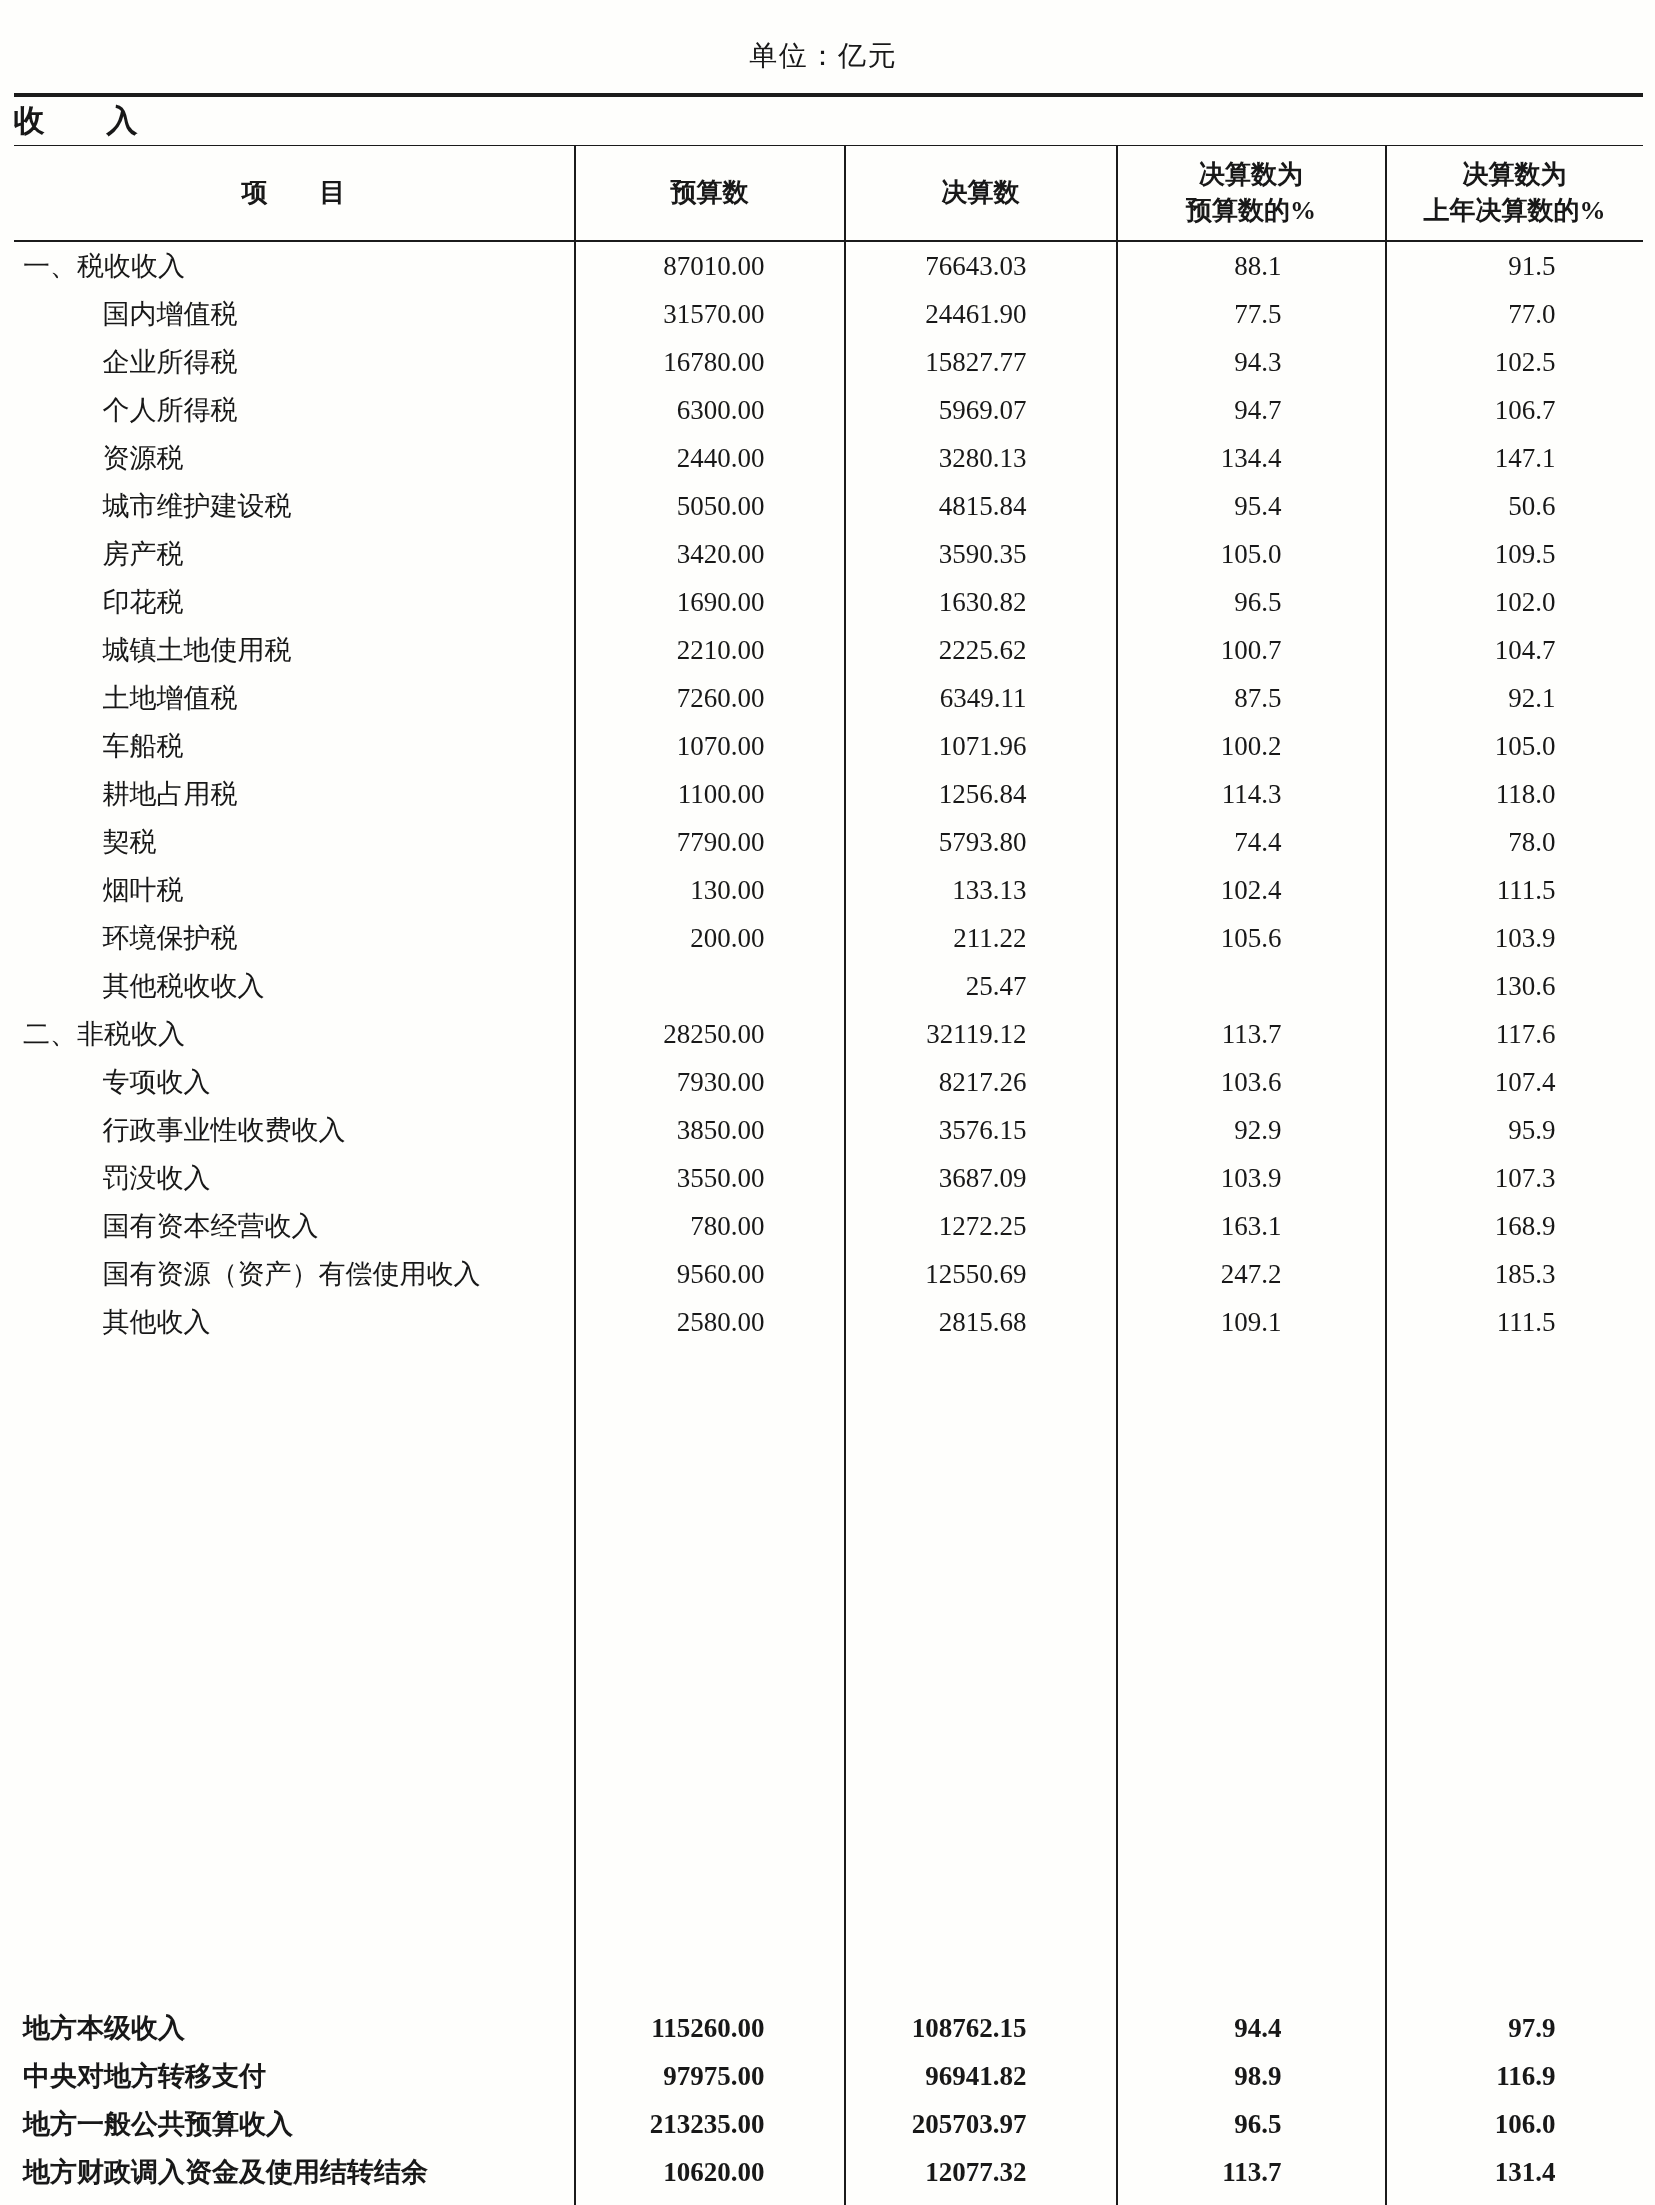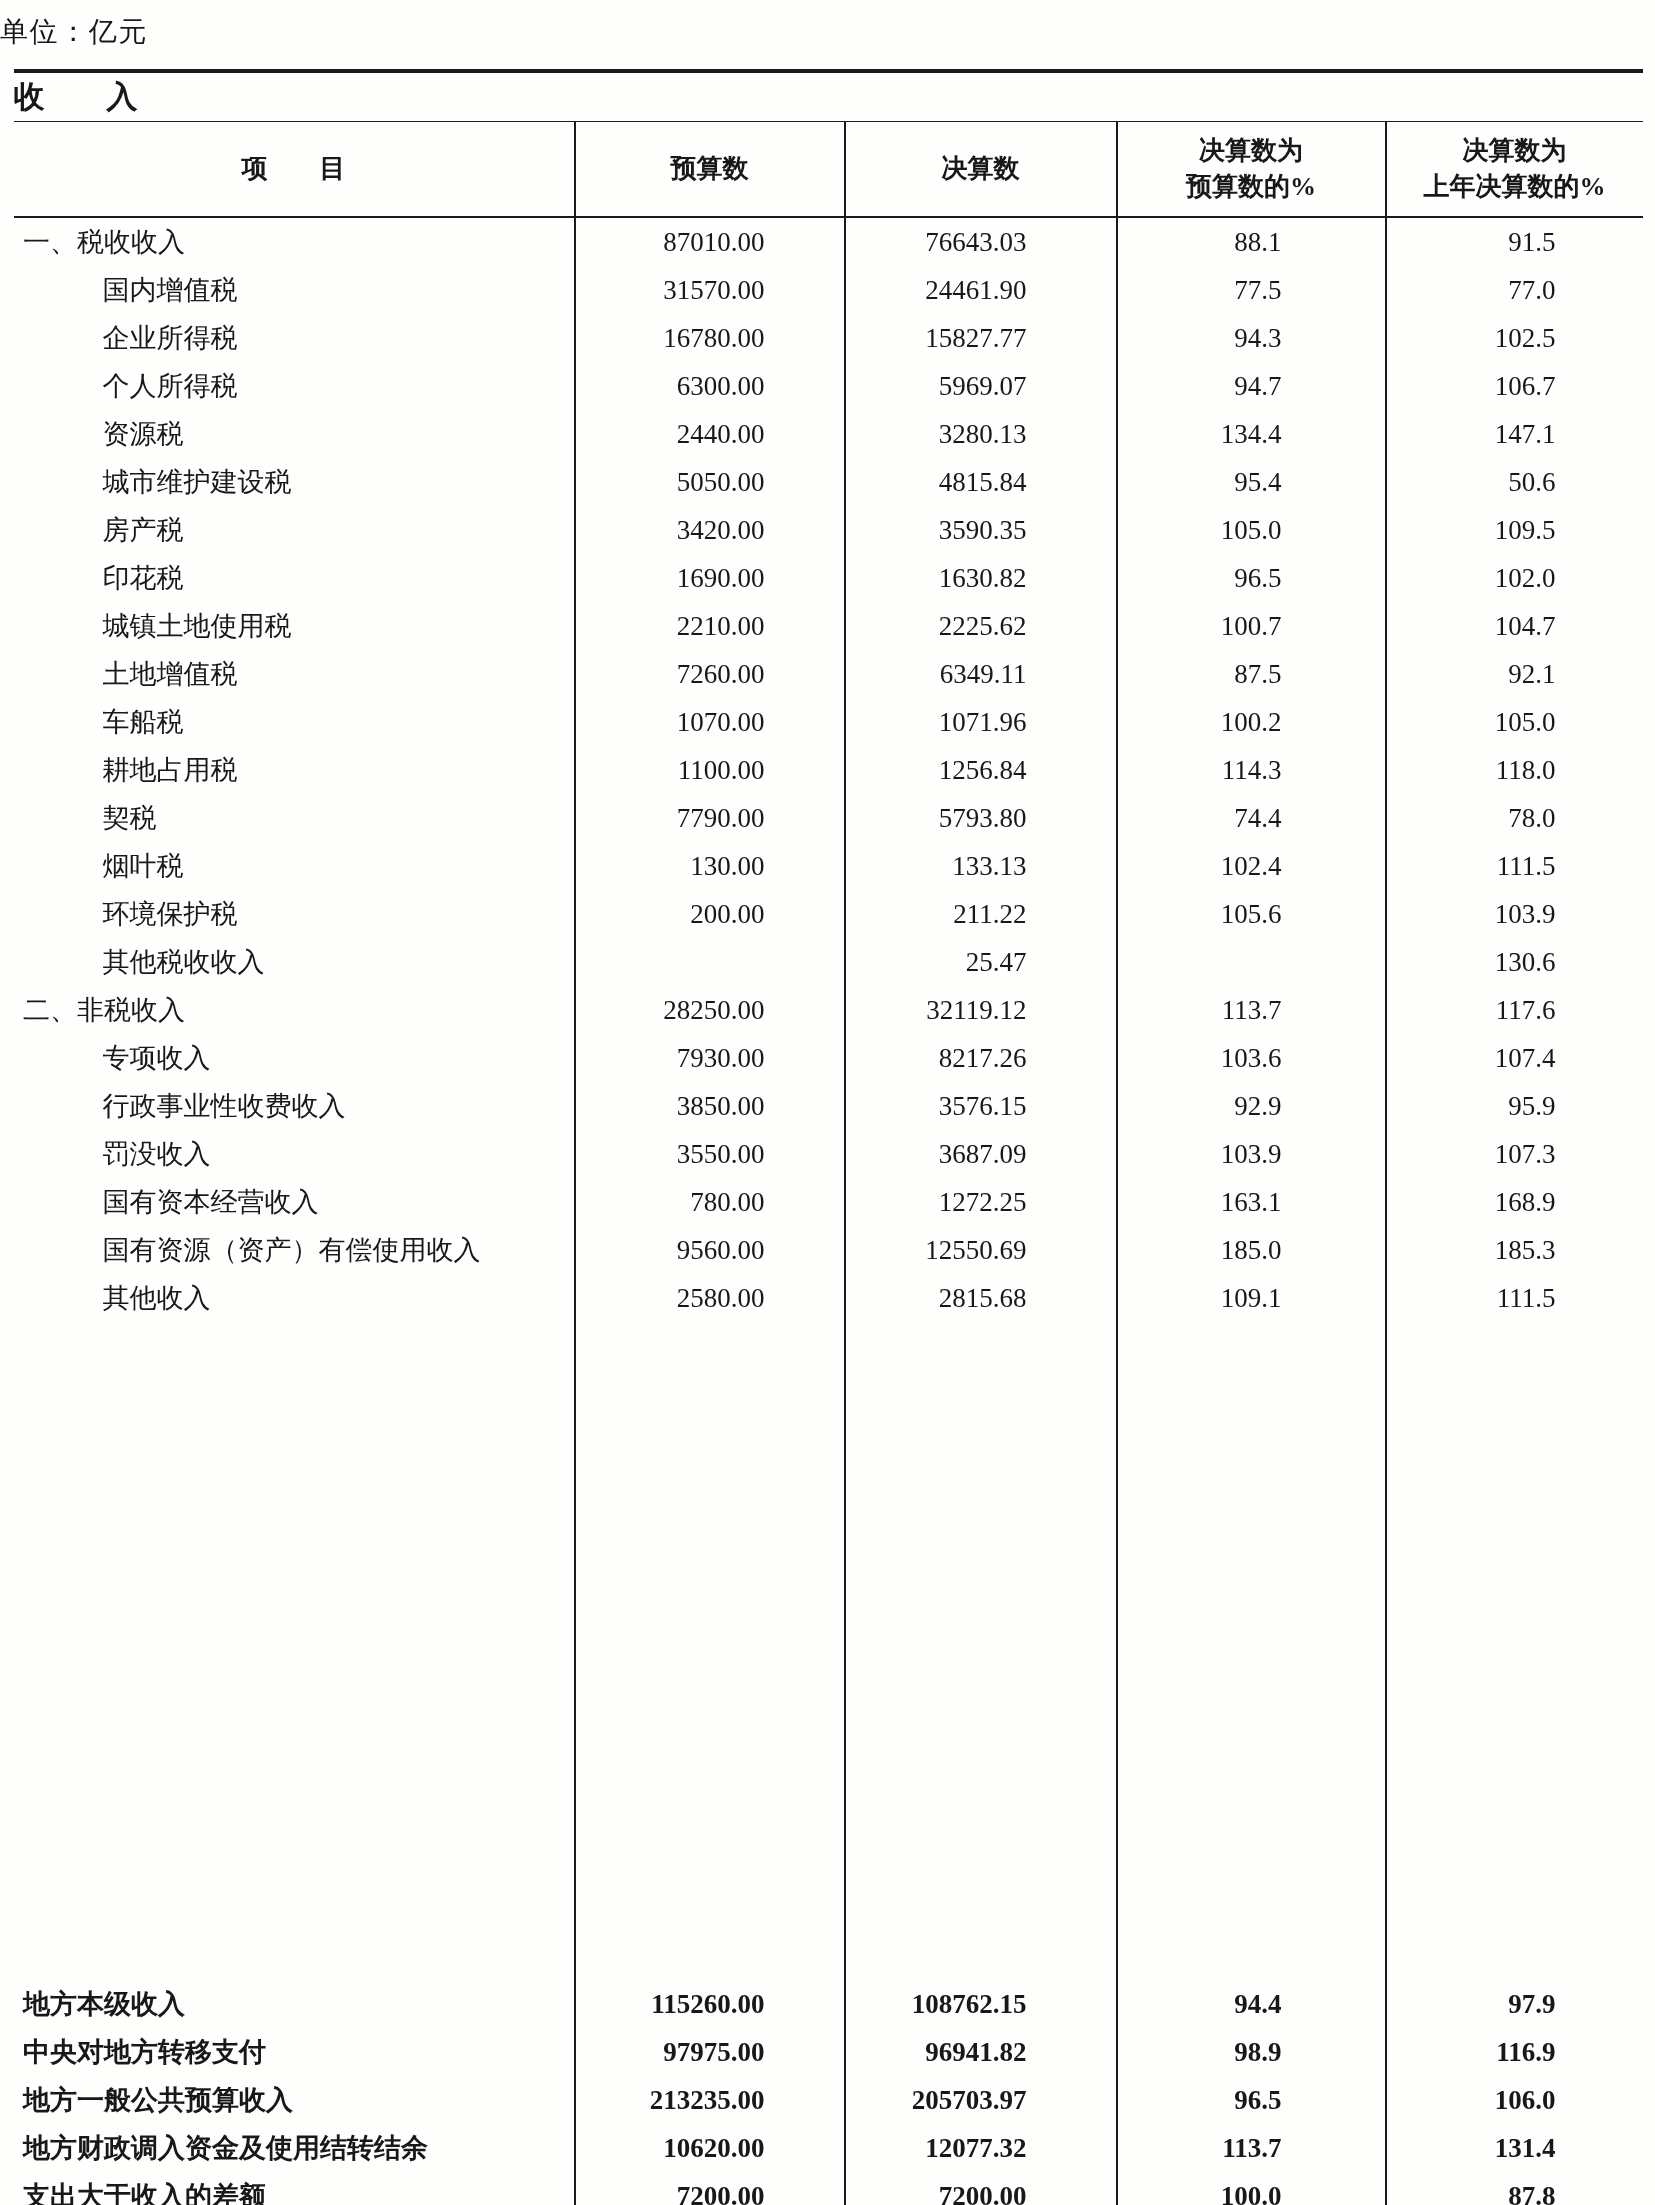--- a/index.html
+++ b/index.html
@@ -3,21 +3,21 @@
 <meta charset="utf-8">
 <style>
   html,body{margin:0;padding:0;background:#e8e8e8;}
   .page{
     width:1656px;height:2205px;background:#fefefc;position:relative;
     font-family:"Liberation Serif","DejaVu Serif",serif;color:#181818;
     overflow:hidden;
   }
   .unit-row{
     height:69px;box-sizing:border-box;padding:12.7px 9.5px 0 0;
-    text-align:left;font-size:28px;letter-spacing:1.6px;
+    text-align:center;font-size:28px;letter-spacing:1.6px;margin-top:24px;
   }
   table.income{
     border-collapse:collapse;table-layout:fixed;width:1629px;margin-left:13.5px;
     border-top:4.8px solid #1b1b1b;border-bottom:7.1px solid #121212;
   }
   .title-row td{
     height:48px;text-align:left;font-size:31px;font-weight:bold;
     border-bottom:1.6px solid #1b1b1b;padding:0;
   }
   .header-row th{
@@ -217,21 +217,21 @@
           <td class="c-item ind">国有资本经营收入</td>
           <td class="c-num c-budget vline">780.00</td>
           <td class="c-num c-final vline">1272.25</td>
           <td class="c-num c-p1 vline">163.1</td>
           <td class="c-num c-p2 vline">168.9</td>
         </tr>
         <tr class="data">
           <td class="c-item ind">国有资源（资产）有偿使用收入</td>
           <td class="c-num c-budget vline">9560.00</td>
           <td class="c-num c-final vline">12550.69</td>
-          <td class="c-num c-p1 vline">185.0</td>
+          <td class="c-num c-p1 vline">247.2</td>
           <td class="c-num c-p2 vline">185.3</td>
         </tr>
         <tr class="data">
           <td class="c-item ind">其他收入</td>
           <td class="c-num c-budget vline">2580.00</td>
           <td class="c-num c-final vline">2815.68</td>
           <td class="c-num c-p1 vline">109.1</td>
           <td class="c-num c-p2 vline">111.5</td>
         </tr>
         <tr class="spacer">

